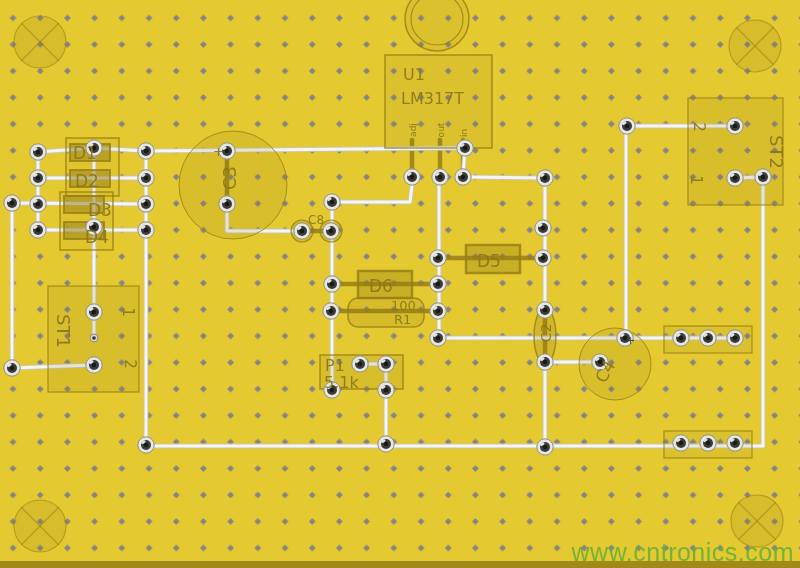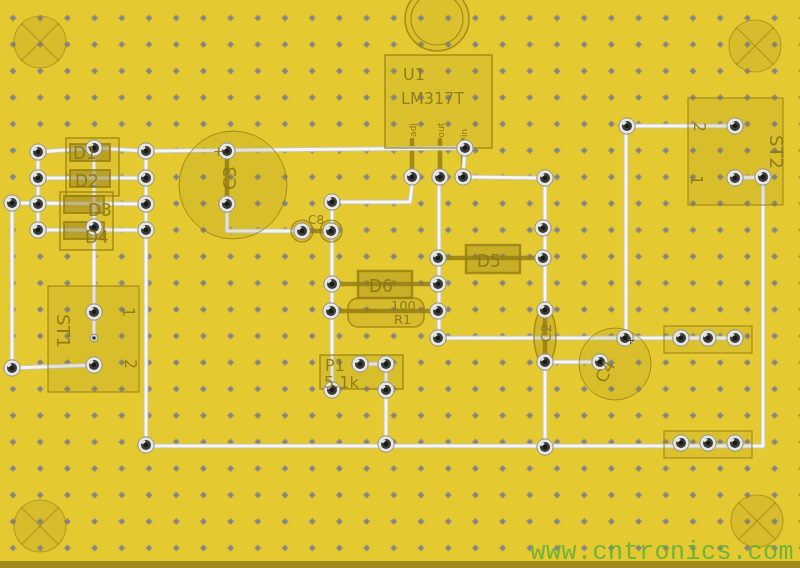--- a/index.html
+++ b/index.html
@@ -3,21 +3,21 @@
 <meta charset="utf-8">
 <style>
   html,body{margin:0;padding:0;background:#1e1e1e;}
   .stage{
     position:relative;width:800px;height:568px;overflow:hidden;
     font-family:"DejaVu Sans",sans-serif;
   }
   .stage svg{position:absolute;left:0;top:0;}
   .watermark{
     position:absolute;right:6px;bottom:1px;
-    font-family:Liberation Mono, monospace;
+    font-family:Liberation Sans, sans-serif;
     font-size:25px;letter-spacing:0.5px;
     color:rgba(96,174,58,0.85);
     white-space:nowrap;
     pointer-events:none;
   }
 </style>
 </head>
 <body>
 
 <div class="stage">

